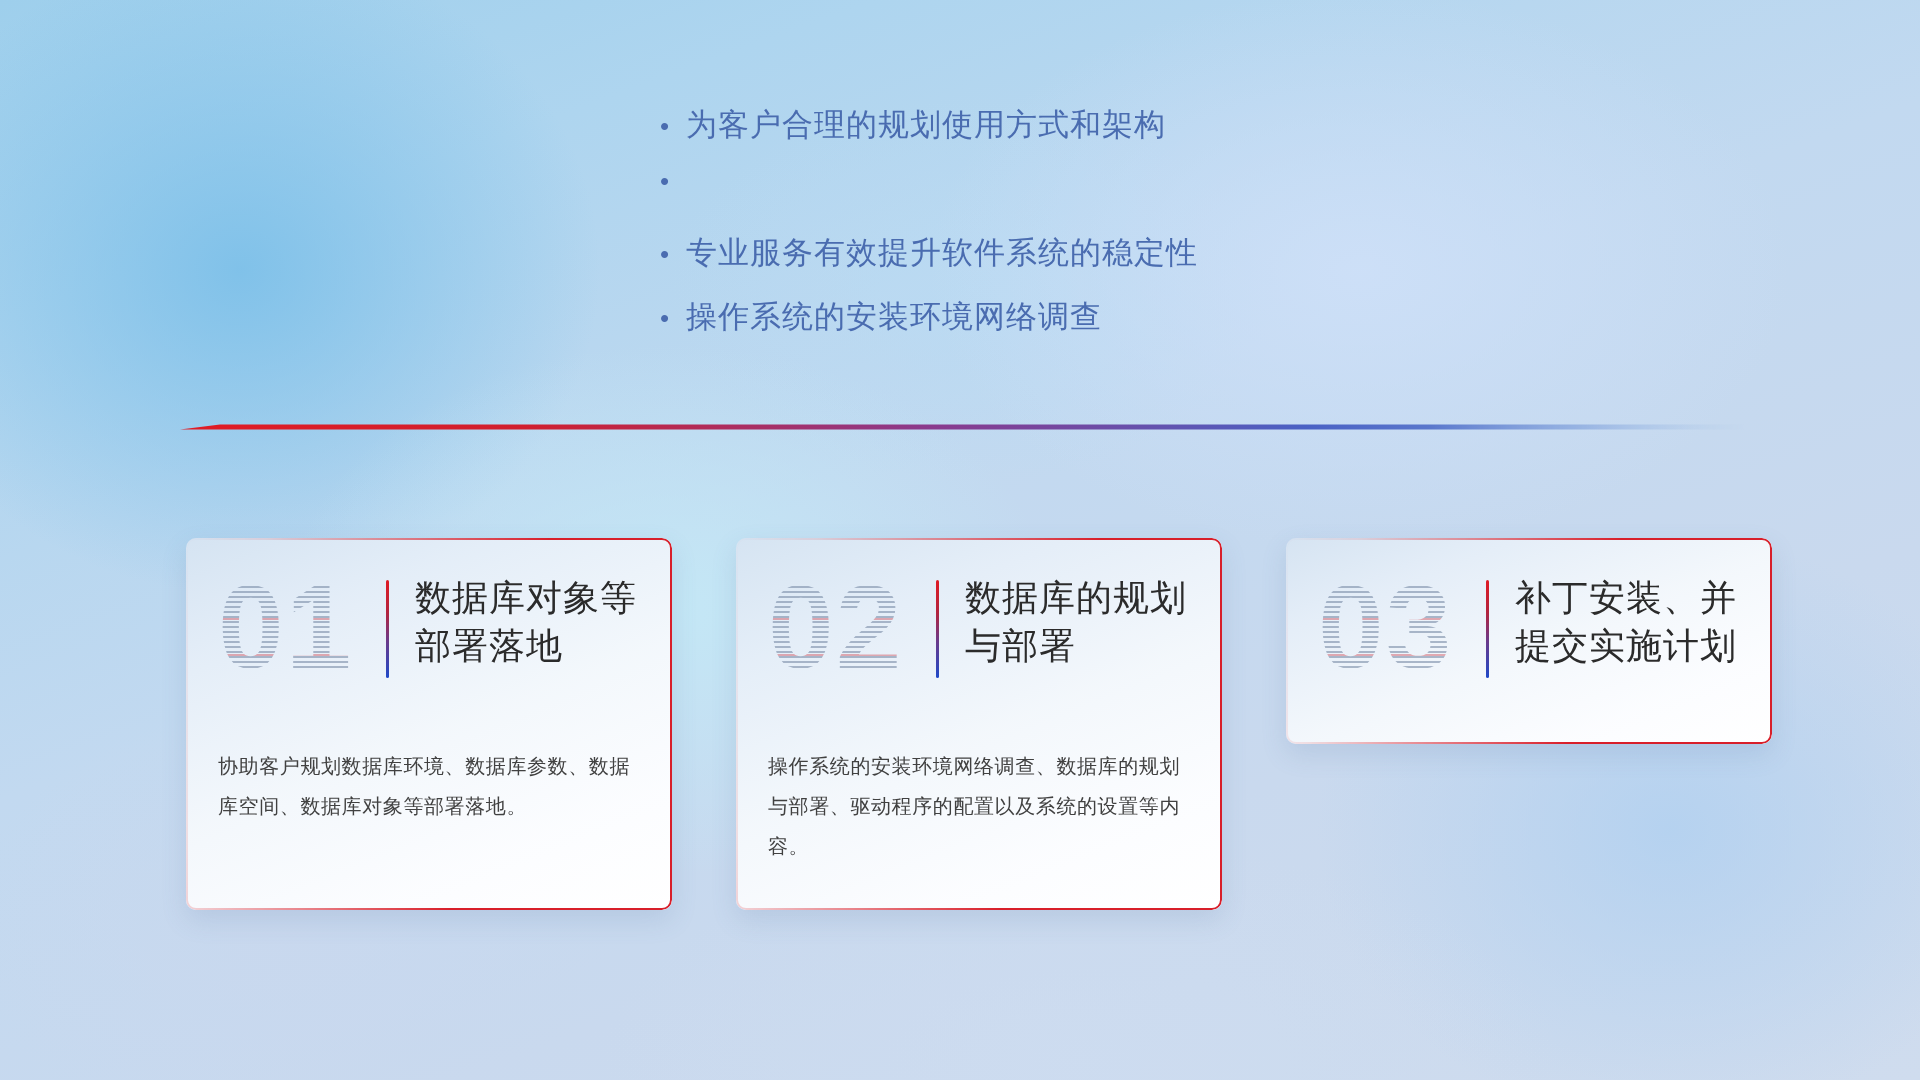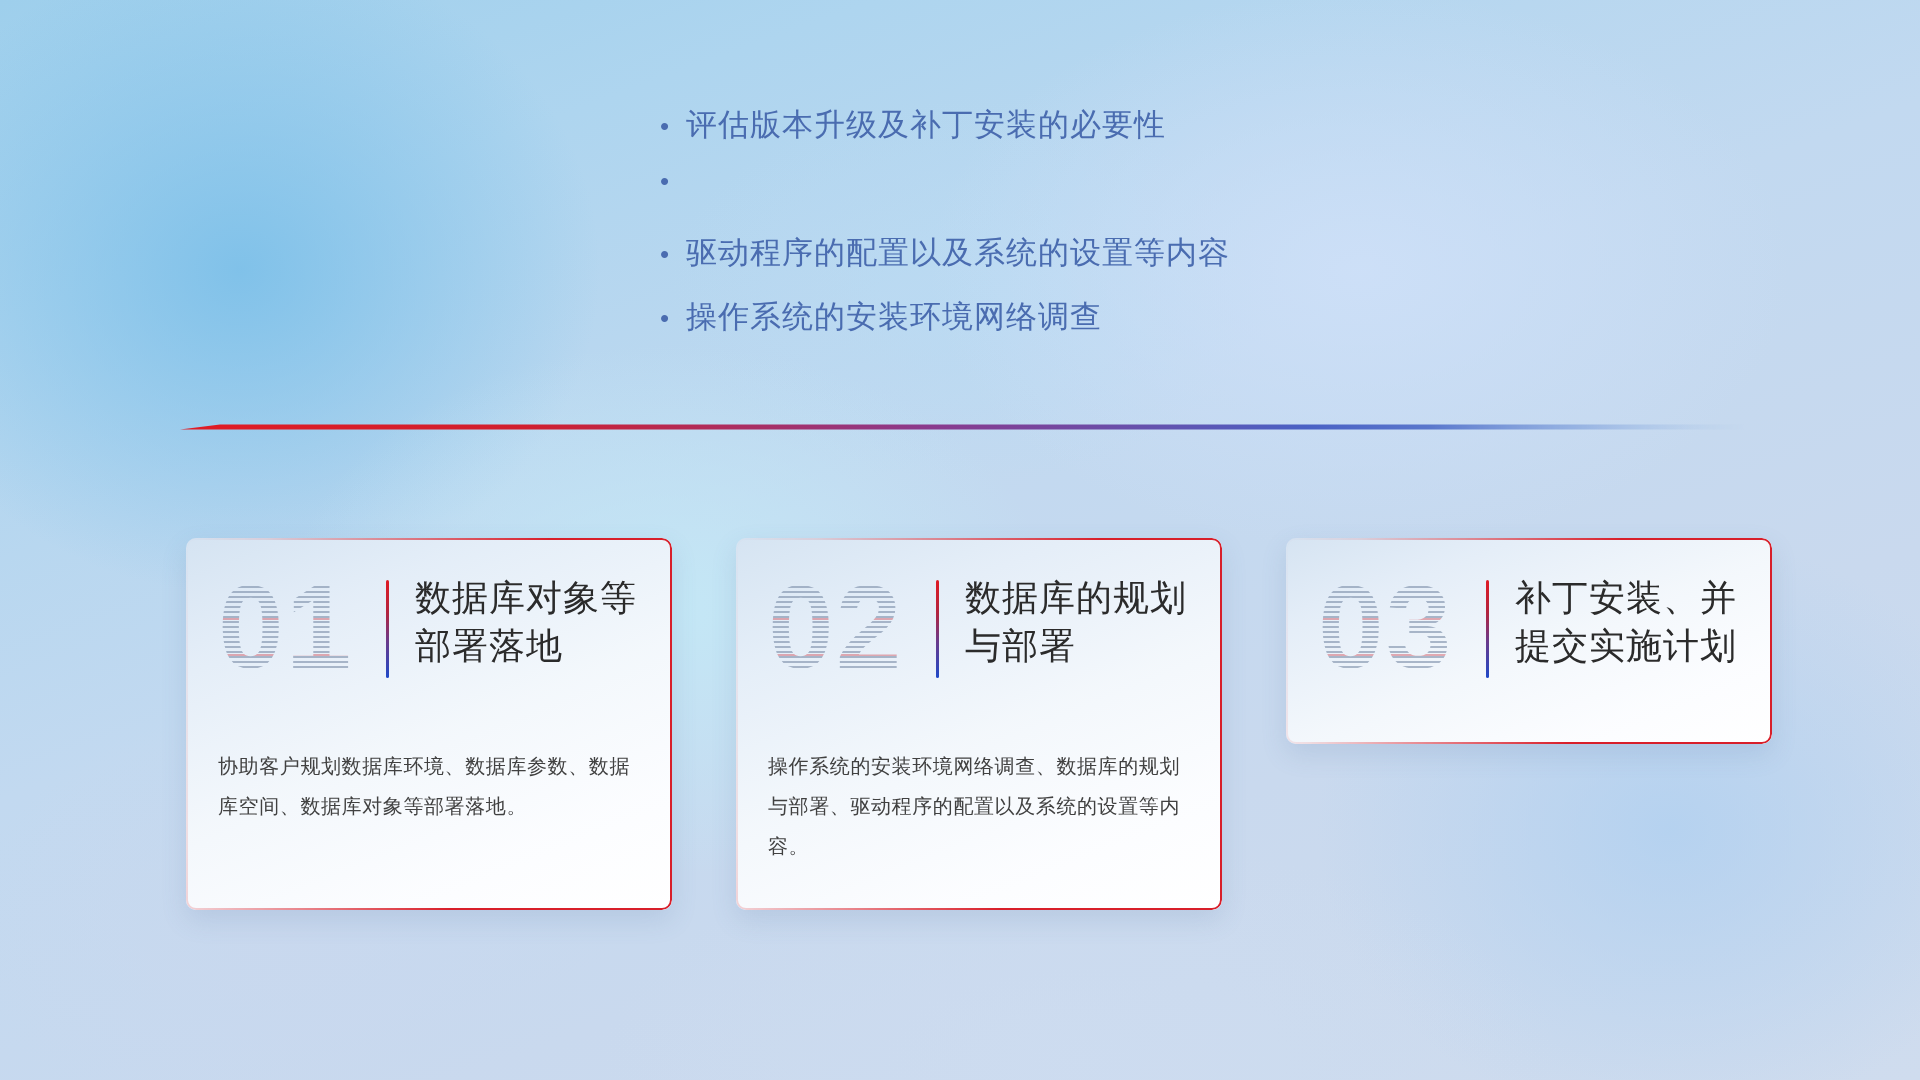--- a/index.html
+++ b/index.html
@@ -203,28 +203,28 @@
   <div class="bg-bloom bloom-g"></div>
   <div class="bg-bloom bloom-c"></div>
   <div class="bg-bloom bloom-b"></div>
   <div class="bg-bloom bloom-d"></div>
   <div class="bg-bloom bloom-e"></div>
   <div class="bg-bloom bloom-f"></div>
 
   <div class="bullets">
     <div class="bullet-row">
       <span class="bullet-dot">•</span>
-      <span class="bullet-text">评估版本升级及补丁安装的必要性</span>
+      <span class="bullet-text">为客户合理的规划使用方式和架构</span>
     </div>
     <div class="bullet-row">
       <span class="bullet-dot">•</span>
     </div>
     <div class="bullet-row">
       <span class="bullet-dot">•</span>
-      <span class="bullet-text">驱动程序的配置以及系统的设置等内容</span>
+      <span class="bullet-text">专业服务有效提升软件系统的稳定性</span>
     </div>
     <div class="bullet-row">
       <span class="bullet-dot">•</span>
       <span class="bullet-text">操作系统的安装环境网络调查</span>
     </div>
   </div>
 
   <div class="divider-wrap">
     <svg width="1565" height="18" viewBox="0 0 1565 18" xmlns="http://www.w3.org/2000/svg">
       <defs>

